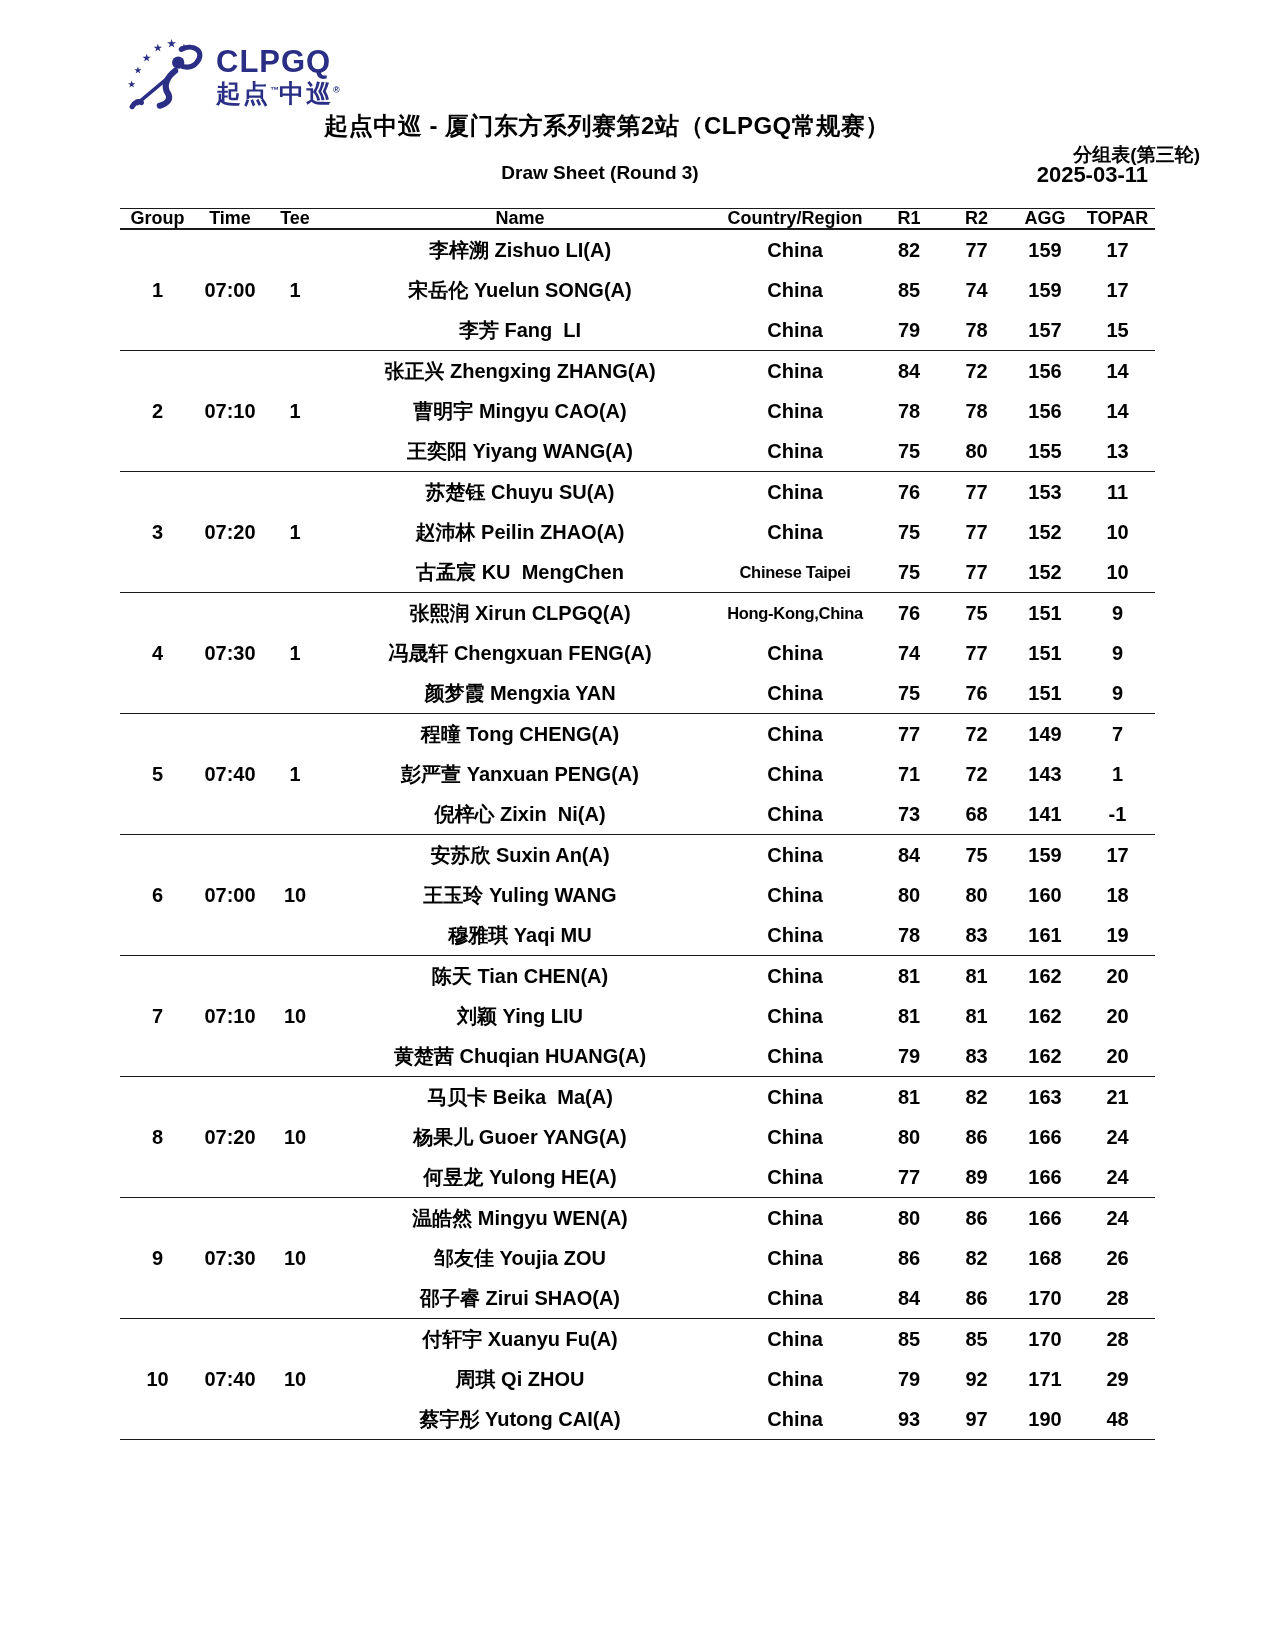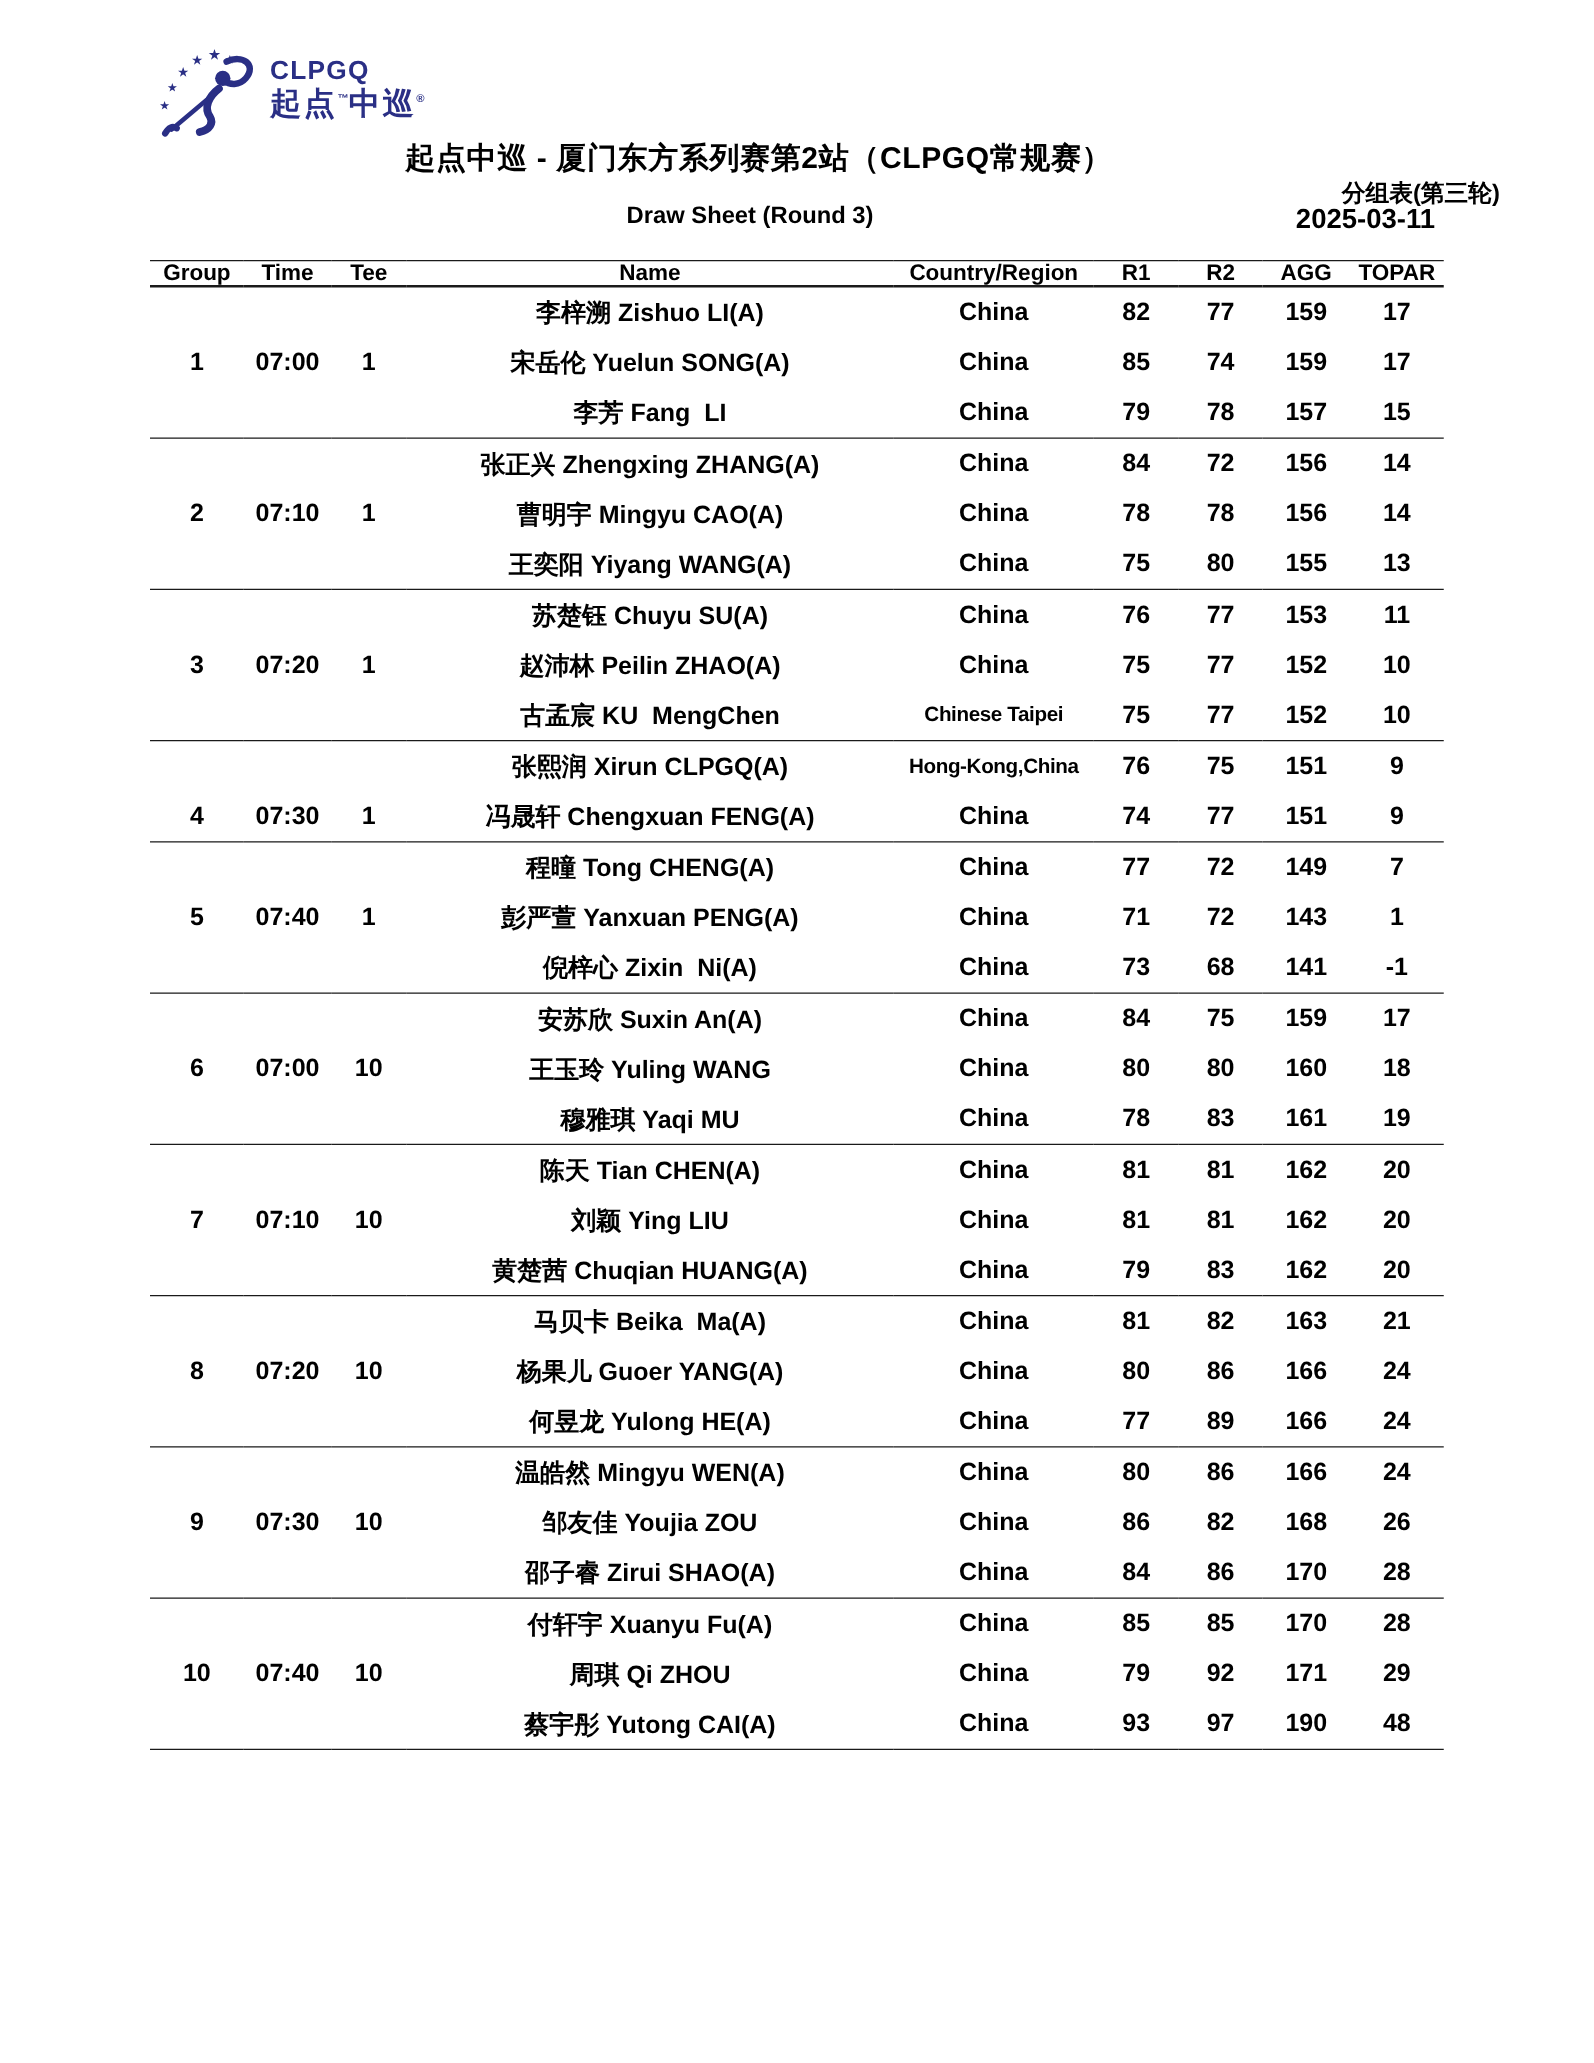--- a/index.html
+++ b/index.html
@@ -4,21 +4,21 @@
 <style>
   html,body{margin:0;padding:0;background:#888;}
   .page{
     position:relative;width:1275px;height:1650px;margin:0 auto;background:#ffffff;
     font-family:"Liberation Sans",sans-serif;font-weight:bold;color:#000;overflow:hidden;
   }
   
   .logo{position:absolute;left:126px;top:38px;display:flex;align-items:flex-start;gap:4px;color:#2a2f85;}
   .logo svg{display:block;}
   .logo-text{margin-top:8px;line-height:1;}
-  .logo-brand{font-size:21px;letter-spacing:1px;line-height:1;}
+  .logo-brand{font-size:31px;letter-spacing:1px;line-height:1;}
   .logo-cn{font-size:25px;letter-spacing:2px;line-height:1;margin-top:4px;white-space:nowrap;}
   .logo-cn sup{font-size:9px;letter-spacing:0;}
   
   .title{position:absolute;top:110px;left:0;width:1214px;text-align:center;font-size:24px;letter-spacing:.5px;}
   .sub-cn{position:absolute;top:142px;left:0;width:1200px;text-align:right;font-size:19px;}
   .sub-en{position:absolute;top:162px;left:0;width:1200px;text-align:center;font-size:19px;}
   .date{position:absolute;top:162px;right:127px;font-size:22px;}
   
   table.draw{
     position:absolute;left:120px;top:208px;width:1035px;
@@ -221,20 +221,31 @@
           <td class="group-cell">4</td>
           <td class="time-cell">07:30</td>
           <td class="tee-cell">1</td>
           <td class="name-cell">冯晟轩 Chengxuan FENG(A)</td>
           <td class="country-cell">China</td>
           <td class="r1-cell">74</td>
           <td class="r2-cell">77</td>
           <td class="agg-cell">151</td>
           <td class="topar-cell">9</td>
         </tr>
+        <tr>
+          <td class="group-cell"></td>
+          <td class="time-cell"></td>
+          <td class="tee-cell"></td>
+          <td class="name-cell">颜梦霞 Mengxia YAN</td>
+          <td class="country-cell">China</td>
+          <td class="r1-cell">75</td>
+          <td class="r2-cell">76</td>
+          <td class="agg-cell">151</td>
+          <td class="topar-cell">9</td>
+        </tr>
       </tbody>
       <tbody class="group-block">
         <tr>
           <td class="group-cell"></td>
           <td class="time-cell"></td>
           <td class="tee-cell"></td>
           <td class="name-cell">程曈 Tong CHENG(A)</td>
           <td class="country-cell">China</td>
           <td class="r1-cell">77</td>
           <td class="r2-cell">72</td>

